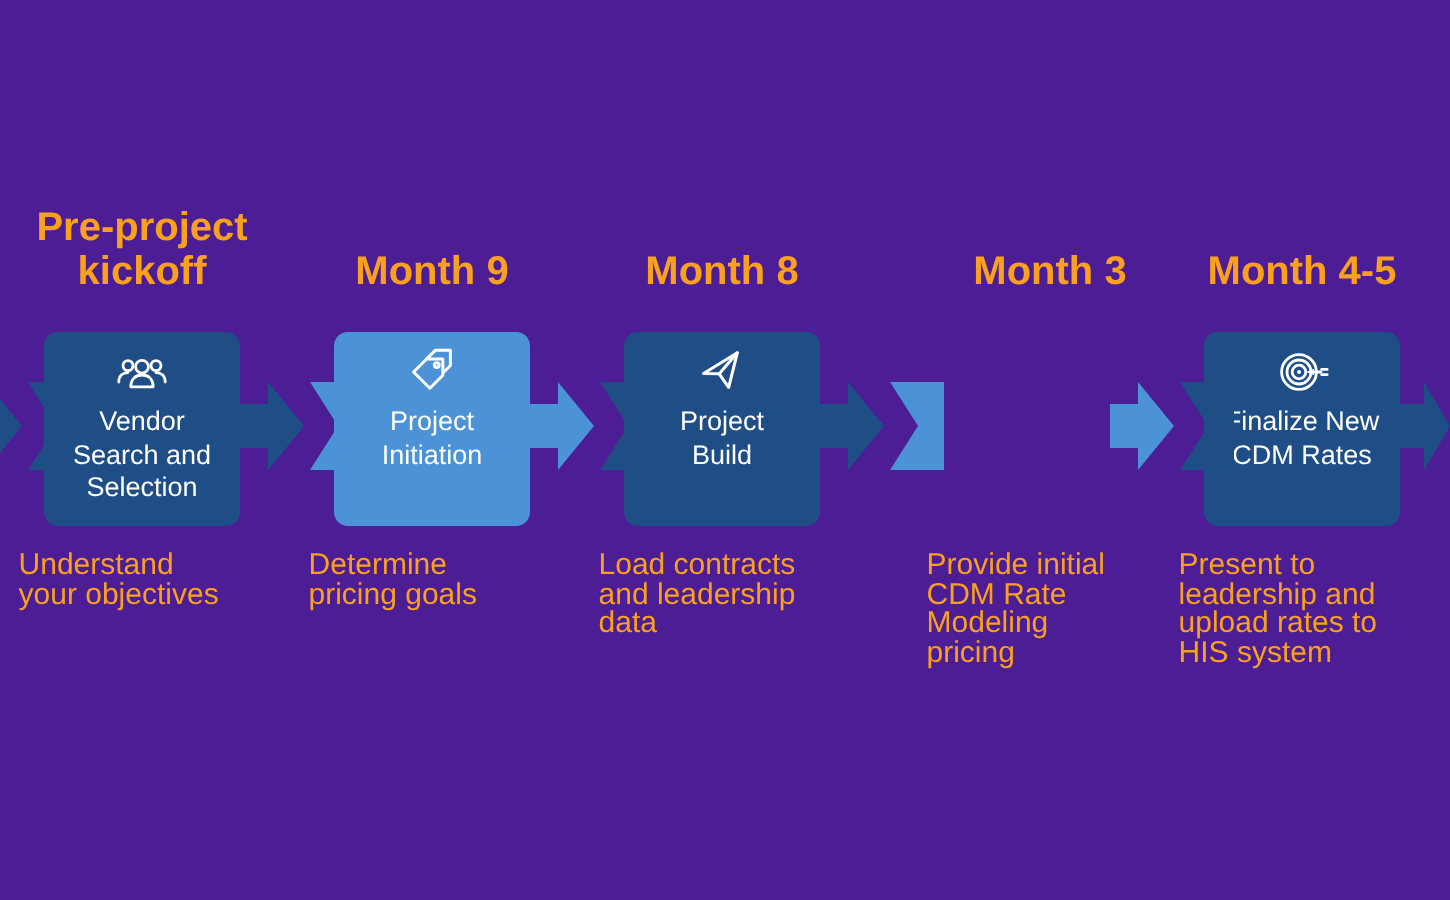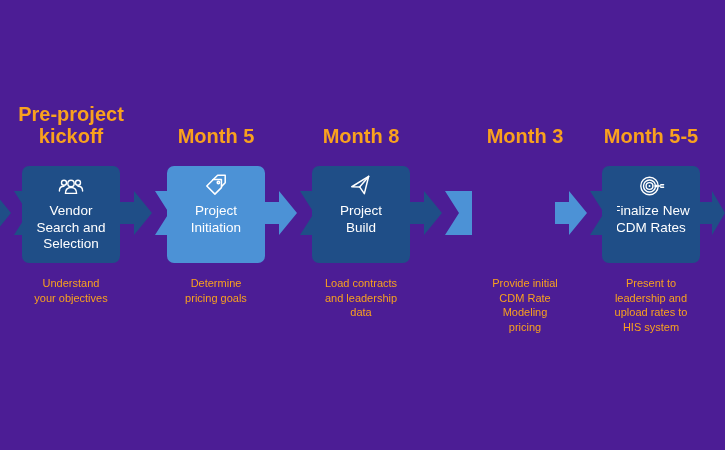--- a/index.html
+++ b/index.html
@@ -23,22 +23,22 @@
   .icon svg{display:block;}
   .icon svg *{stroke:#ffffff;fill:none;stroke-width:1.4;stroke-linecap:round;stroke-linejoin:round;}
   .icon svg .f-bg{fill:var(--box-bg);}
   .icon svg .f-w{fill:#ffffff;stroke:none;}
   .step-label{
     margin-top:2px;text-align:center;color:#ffffff;
     font-size:13.5px;line-height:16.5px;white-space:pre-line;
   }
   .step-caption{
     position:absolute;top:276px;left:-13%;width:126%;
-    text-align:center;color:var(--orange);
-    font-size:11px;line-height:14.5px;white-space:pre-line;
+    text-align:left;color:var(--orange);
+    font-size:15px;line-height:14.5px;white-space:pre-line;
   }
   .connector{position:absolute;top:191px;height:44px;}
   .tone-dark{--box-bg:var(--dark);}
   .tone-light{--box-bg:var(--light);}
 </style>
 </head>
 <body>
 
 <div class="canvas" id="canvas" style="--dark: #1F4E87; --light: #4C92D6; --orange: #F9A11E;">
   <div class="step tone-dark" style="left: 22px;">
@@ -57,21 +57,21 @@
         </span>
       <div class="step-label">Vendor
 Search and
 Selection</div>
     </div>
     <div class="step-caption">Understand
 your objectives</div>
   </div>
 
   <div class="step tone-light" style="left: 167px;">
-    <div class="month-header">Month 5</div>
+    <div class="month-header">Month 9</div>
     <div class="step-box">
       <span class="icon">
           <svg width="30" height="26" viewBox="0 0 24 24">
             <polygon points="9,6.5 13.5,2 20.5,2 20.5,9 16,13.5"></polygon>
             <polygon class="f-bg" points="3.5,12 9.5,6 17,6 17,13.5 11,19.5"></polygon>
             <circle cx="14.2" cy="8.8" r="1.1"></circle>
           </svg>
         </span>
       <div class="step-label">Project
 Initiation</div>
@@ -101,21 +101,21 @@
 
   <div class="step tone-light" style="left: 476px;">
     <div class="month-header">Month 3</div>
     <div class="step-caption">Provide initial
 CDM Rate
 Modeling
 pricing</div>
   </div>
 
   <div class="step tone-dark" style="left: 602px;">
-    <div class="month-header">Month 5-5</div>
+    <div class="month-header">Month 4-5</div>
     <div class="step-box">
       <span class="icon">
           <svg width="30" height="26" viewBox="0 0 30 24">
             <circle cx="13.5" cy="12" r="8.7"></circle>
             <circle cx="13.5" cy="12" r="6"></circle>
             <circle cx="13.5" cy="12" r="3.4"></circle>
             <circle class="f-w" cx="13.5" cy="12" r="1"></circle>
             <polygon class="f-w" points="17.2,12 21,10.4 21,13.6"></polygon>
             <path stroke-width="2.2" d="M21 12 L24.5 12"></path>
             <path d="M24.8 10.7 L27.6 10.7 M24.8 13.3 L27.6 13.3"></path>

